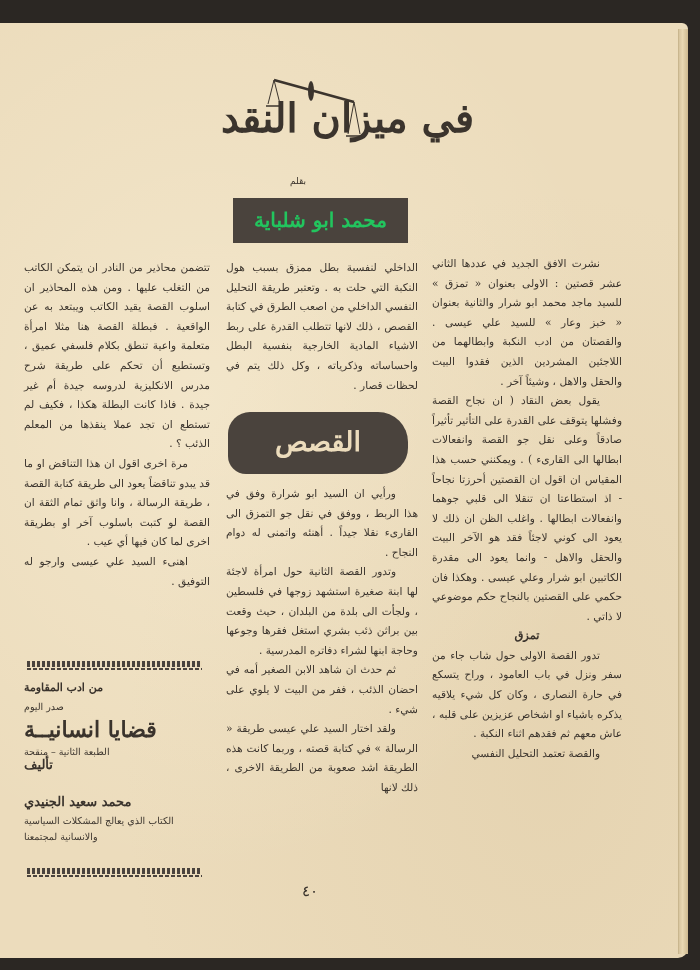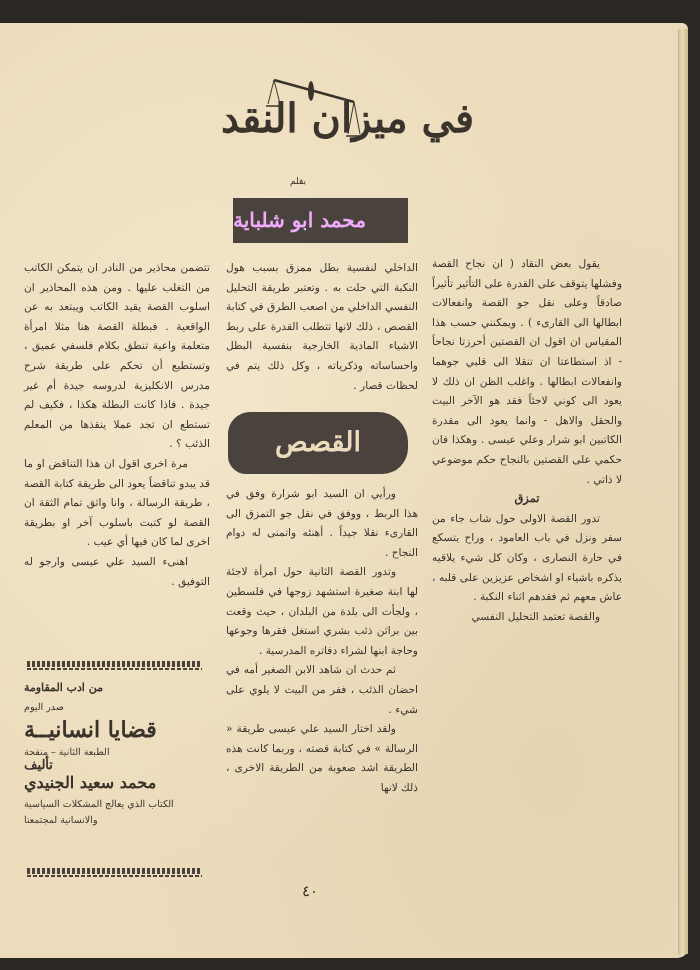--- a/index.html
+++ b/index.html
@@ -24,21 +24,21 @@
     font-family: "DejaVu Serif", serif; font-size: 40px; font-weight: bold;
     color: #3b342d; letter-spacing: 2px; white-space: nowrap;
   }
   .scale-svg { position: absolute; left: 190px; top: 8px; }
   .byline-label {
     position: absolute; left: 290px; top: 176px; direction: rtl;
     font-size: 9px; color: #3a332c;
   }
   .author-box {
     position: absolute; left: 233px; top: 198px; width: 175px; height: 45px;
-    background: #4a433d; color: #f0abfc; direction: rtl; text-align: left;
+    background: #4a433d; color: #22c55e; direction: rtl; text-align: center;
     font-family: "DejaVu Serif", serif; font-size: 20px; font-weight: bold; line-height: 45px;
   }
   .col {
     position: absolute; direction: rtl; text-align: justify;
     font-family: "DejaVu Serif", serif; font-size: 10.6px; line-height: 19.6px;
     color: #3a332c;
   }
   .col p { text-indent: 22px; }
   .col p.noind { text-indent: 0; }
   .col .subhead { text-align: center; font-weight: bold; text-indent: 0; font-size: 11.5px; }
@@ -59,21 +59,21 @@
   .divider::after {
     content: ""; position: absolute; left: 0; top: 7px; width: 100%; height: 2px;
     background: repeating-linear-gradient(to right, #4a433d 0 4px, transparent 4px 6px);
   }
   .ad-box { position: absolute; left: 24px; top: 675px; width: 186px; direction: rtl; text-align: left; color: #3a332c; font-family: "DejaVu Serif", serif; }
   .ad-series { font-size: 11px; font-weight: bold; margin-top: 6px; }
   .ad-today { font-size: 9.5px; margin-top: 7px; }
   .ad-title { font-size: 22px; font-weight: bold; margin-top: 4px; letter-spacing: 1px; }
   .ad-edition { font-size: 9.5px; margin-top: 4px; }
   .ad-authoring { font-size: 13px; font-weight: bold; }
-  .ad-author { font-size: 16px; font-weight: bold; margin-top: 1px; }
+  .ad-author { font-size: 13px; font-weight: bold; margin-top: 22px; }
   .ad-desc { font-size: 9.5px; margin-top: 4px; line-height: 16px; }
   .page-number {
     position: absolute; left: 302px; top: 882px; font-family: "DejaVu Serif", serif;
     font-size: 15px; color: #3a332c; direction: rtl;
   }
 </style>
 </head>
 <body>
 
 <div class="page">
@@ -91,20 +91,21 @@
     <line x1="90" y1="28" x2="96" y2="60" stroke="#3b342d" stroke-width="1"></line>
     <line x1="82" y1="62" x2="98" y2="62" stroke="#3b342d" stroke-width="1.5"></line>
   </svg>
   <div class="title-text">في ميزان النقد</div>
 </div>
 
 <div class="byline-label">بقلم</div>
 <div class="author-box">محمد ابو شلباية</div>
 
 <div class="col col-right">
+  <p>نشرت الافق الجديد في عددها الثاني عشر قصتين : الاولى بعنوان « تمزق » للسيد ماجد محمد ابو شرار والثانية بعنوان « خبز وعار » للسيد علي عيسى . والقصتان من ادب النكبة وابطالهما من اللاجئين المشردين الذين فقدوا البيت والحقل والاهل ، وشيئاً آخر .</p>
   <p>يقول بعض النقاد ( ان نجاح القصة وفشلها يتوقف على القدرة على التأثير تأثيراً صادقاً وعلى نقل جو القصة وانفعالات ابطالها الى القارىء ) . ويمكنني حسب هذا المقياس ان اقول ان القصتين أحرزتا نجاحاً - اذ استطاعتا ان تنقلا الى قلبي جوهما وانفعالات ابطالها . واغلب الظن ان ذلك لا يعود الى كوني لاجئاً فقد هو الآخر البيت والحقل والاهل - وانما يعود الى مقدرة الكاتبين ابو شرار وعلي عيسى . وهكذا فان حكمي على القصتين بالنجاح حكم موضوعي لا ذاتي .</p>
   <p class="subhead">تمزق</p>
   <p>تدور القصة الاولى حول شاب جاء من سفر ونزل في باب العامود ، وراح يتسكع في حارة النصارى ، وكان كل شيء يلاقيه يذكره باشياء او اشخاص عزيزين على قلبه ، عاش معهم ثم فقدهم اثناء النكبة .</p>
   <p>والقصة تعتمد التحليل النفسي</p>
 </div>
 
 <div class="col col-mid">
   <p class="noind">الداخلي لنفسية بطل ممزق بسبب هول النكبة التي حلت به . وتعتبر طريقة التحليل النفسي الداخلي من اصعب الطرق في كتابة القصص ، ذلك لانها تتطلب القدرة على ربط الاشياء المادية الخارجية بنفسية البطل واحساساته وذكرياته ، وكل ذلك يتم في لحظات قصار .</p>
 </div>
 

